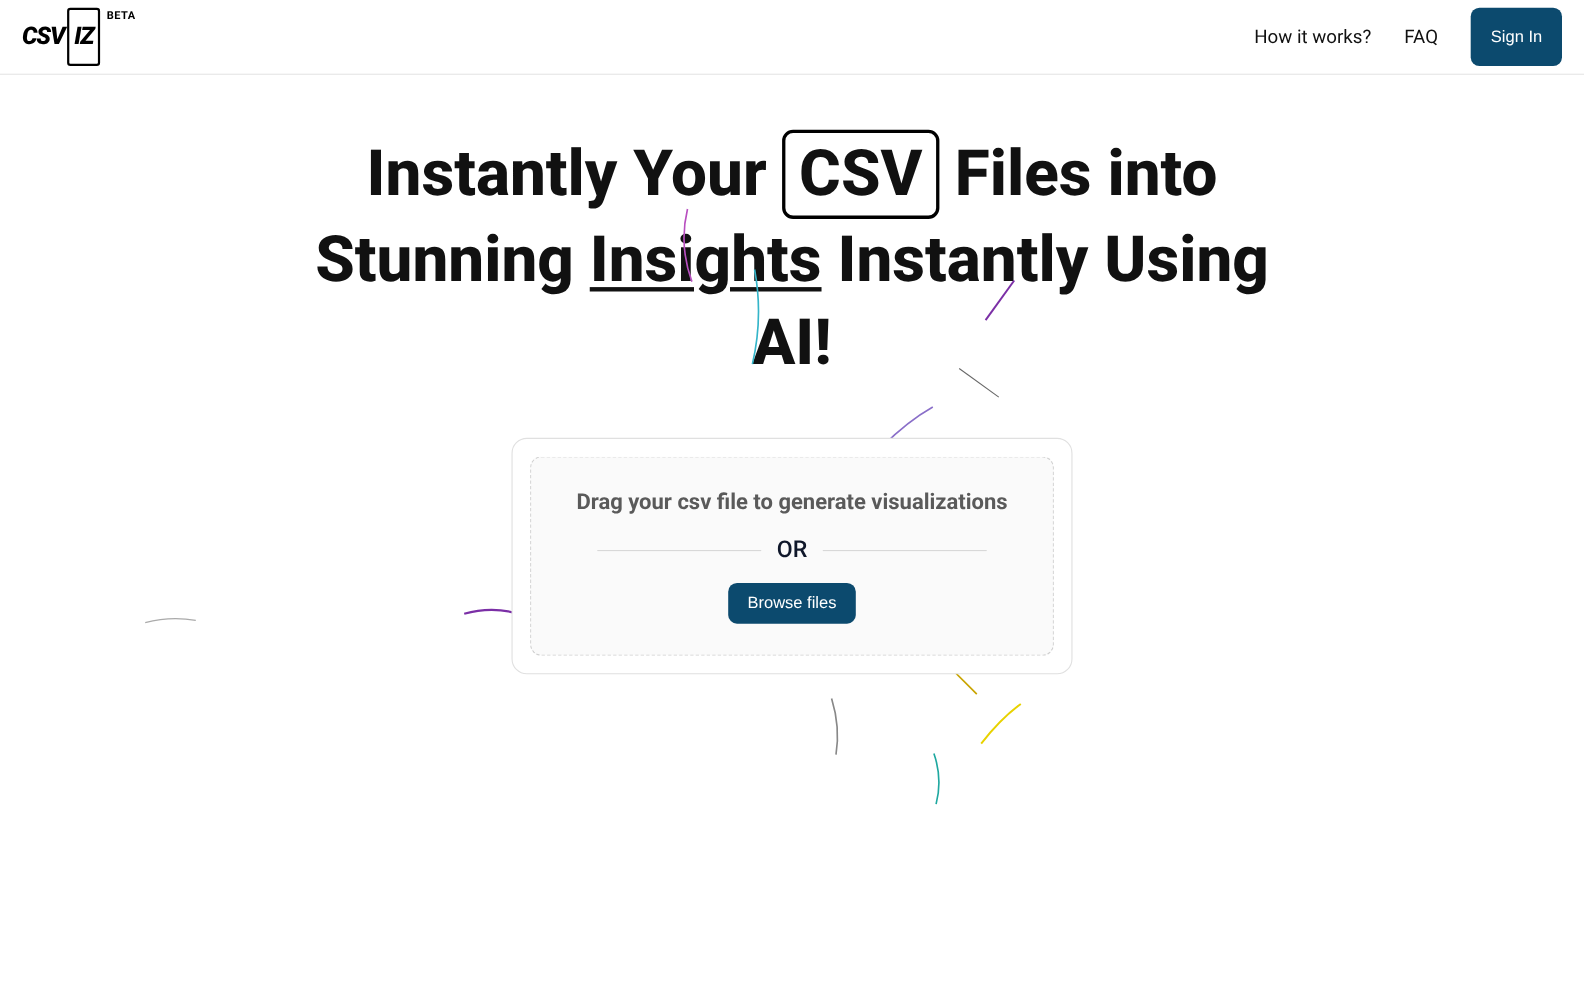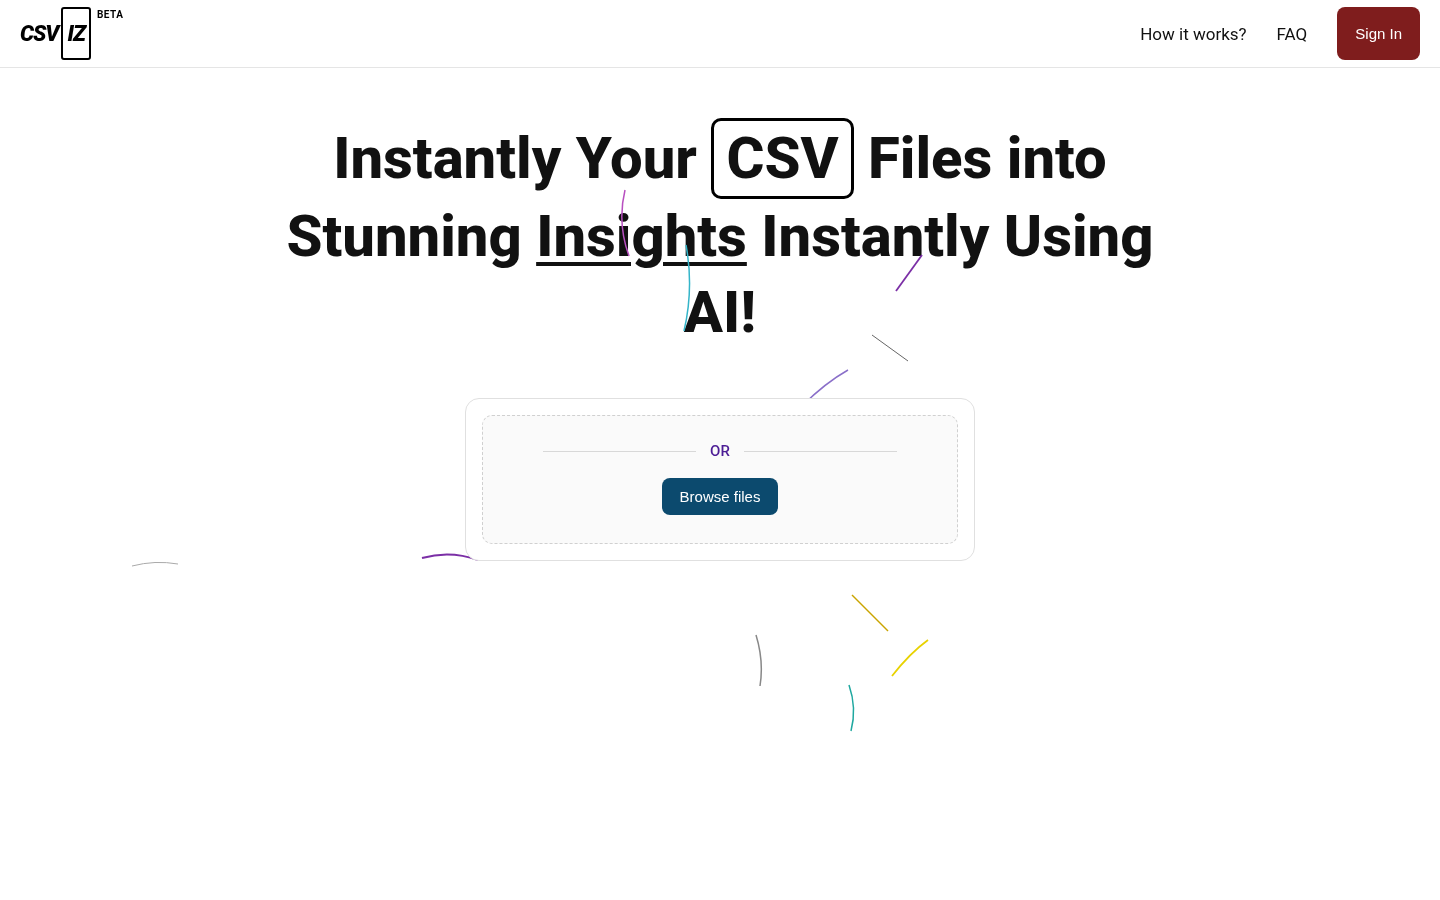--- a/index.html
+++ b/index.html
@@ -58,21 +58,21 @@
       align-items: center;
       gap: 30px;
       justify-content: center;
     }
     .nav-link {
       font-size: 17px;
       color: #111;
       cursor: pointer;
     }
     .signin-btn {
-      background: #7f1d1d;
+      background: #0c4a6e;
       color: #fff;
       border: none;
       border-radius: 8px;
       padding: 18px 18px;
       font-size: 15px;
       cursor: pointer;
     }
     .main {
       text-align: center;
       padding-top: 50px;
@@ -131,22 +131,22 @@
       gap: 14px;
       margin-bottom: 18px;
       padding: 0 30px;
     }
     .or-line {
       flex: 1;
       height: 1px;
       background: #d8d8d8;
     }
     .or-text {
-      font-size: 15px;
-      color: #4c1d95;
+      font-size: 21px;
+      color: #0f172a;
       font-weight: 500;
     }
     .browse-btn {
       background: #0c4a6e;
       color: #fff;
       border: none;
       border-radius: 8px;
       padding: 10px 18px;
       font-size: 15px;
       cursor: pointer;
@@ -210,20 +210,21 @@
       <path d="M2 8 Q25 2 48 6" stroke="#aaa" stroke-width="1" fill="none"></path>
     </svg>
 
   <h1 class="hero-title">
     <span>Instantly Your </span><span class="csv-box">CSV</span><span> Files into Stunning </span><span class="insights-underline">Insights</span><span> Instantly Using AI!</span>
   </h1>
 
 
   <div class="upload-card">
     <div class="upload-inner">
+      <div class="upload-text">Drag your csv file to generate visualizations</div>
       <div class="or-row">
         <div class="or-line"></div>
         <div class="or-text">OR</div>
         <div class="or-line"></div>
       </div>
       <button class="browse-btn">Browse files</button>
     </div>
   </div>
 </main>
 

